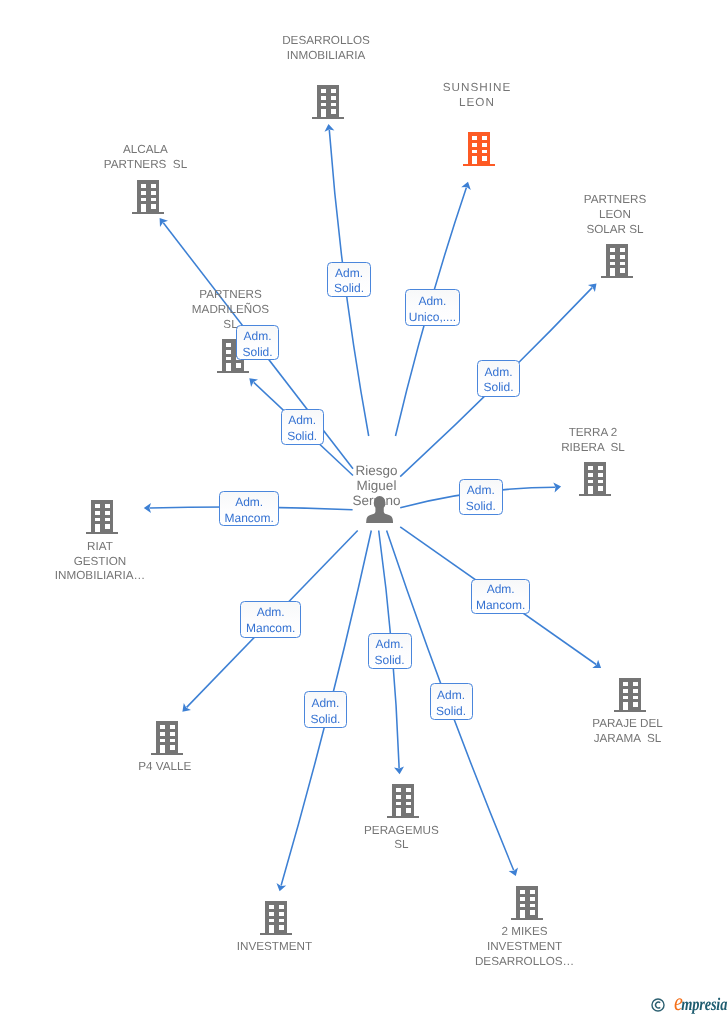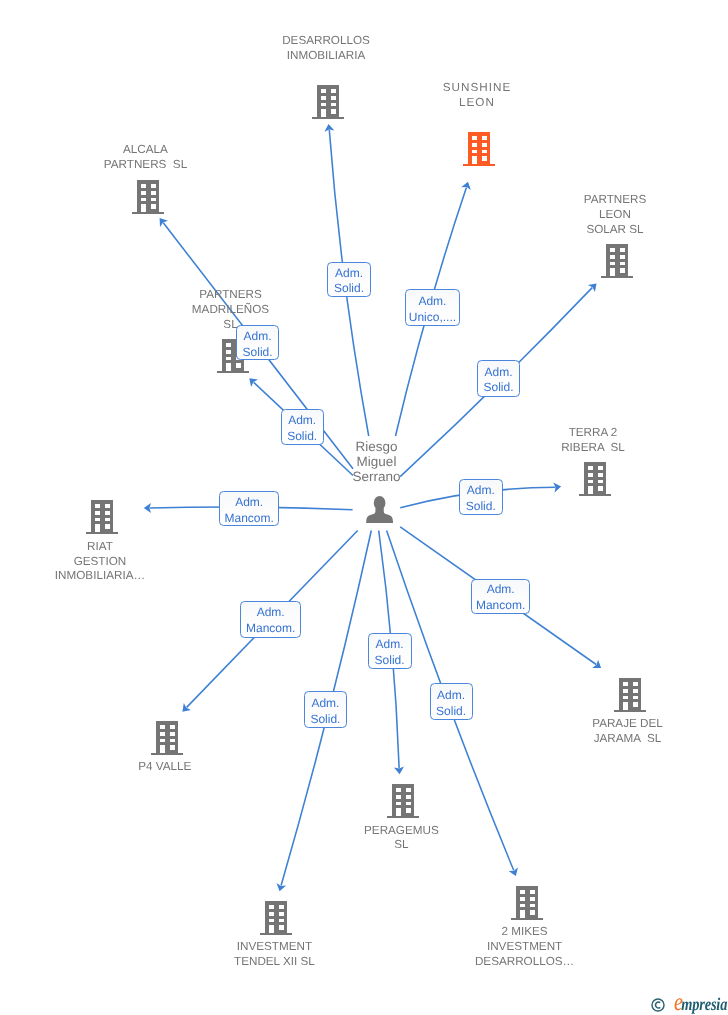--- a/index.html
+++ b/index.html
@@ -18,21 +18,21 @@
 
   .edge-label{position:absolute;border:1.35px solid #4a86dc;border-radius:4.5px;
       background:linear-gradient(180deg,#f7f8f9 0%,#fdfdfe 55%,#ffffff 100%);
       color:#3572d2;font-size:12px;text-align:center;box-sizing:border-box;
       display:flex;flex-direction:column;align-items:center;justify-content:center;
       white-space:nowrap;line-height:1;}
   .edge-label span{display:block;padding:2.9px 0 0.9px 0;}
 
   .hub{position:absolute;}
   .hub .hub-name{position:absolute;left:0;width:100%;text-align:center;
-      font-size:13.5px;line-height:15.2px;color:#757575;}
+      font-size:13.5px;line-height:15.2px;color:#757575;margin-top:24px;}
   .hub .person{position:absolute;}
 
   .footer{position:absolute;left:650px;top:996px;display:flex;align-items:flex-start;}
   .footer .copy-mark{display:block;margin-top:2px;margin-left:1px;}
   .footer .brand{font-family:"Liberation Serif",serif;font-style:italic;
       font-size:18px;line-height:16px;color:#1f5d70;letter-spacing:-0.2px;margin-left:8.5px;margin-top:-1px;white-space:nowrap;display:inline-block;transform:scaleX(0.80);transform-origin:left center;}
   .footer .brand-e{color:#f4701a;font-size:25px;font-weight:normal;letter-spacing:-2.2px;}
   .footer .brand-rest{font-weight:600;}
 </style>
 </head>
@@ -141,21 +141,21 @@
           <path fill="#757575" fill-rule="evenodd" d="M150 0 H854 V1005 H150 Z M266 134 H429 V262 H266 Z M586 134 H739 V262 H586 Z M266 339 H429 V470 H266 Z M586 339 H739 V470 H586 Z M266 556 H429 V668 H266 Z M586 556 H739 V668 H586 Z M266 751 H429 V1005 H266 Z M586 754 H739 V900 H586 Z"></path>
           <rect fill="#757575" x="0" y="995" width="1000" height="80" rx="6"></rect>
         </svg></div>
     <div class="caption" style="top:39.6px;left:-2.0px"><div>2 MIKES</div><div>INVESTMENT</div><div>DESARROLLOS…</div></div>
   </div>
   <div class="node" style="left:166.4px;top:900.8px;width:220px;">
     <div class="icon-wrap" style="left:94.0px"><svg class="bldg" viewBox="0 0 1000 1075" width="32.0" height="34.4" shape-rendering="crispEdges">
           <path fill="#757575" fill-rule="evenodd" d="M150 0 H854 V1005 H150 Z M266 134 H429 V262 H266 Z M586 134 H739 V262 H586 Z M266 339 H429 V470 H266 Z M586 339 H739 V470 H586 Z M266 556 H429 V668 H266 Z M586 556 H739 V668 H586 Z M266 751 H429 V1005 H266 Z M586 754 H739 V900 H586 Z"></path>
           <rect fill="#757575" x="0" y="995" width="1000" height="80" rx="6"></rect>
         </svg></div>
-    <div class="caption" style="top:39.6px;left:-2.0px"><div>INVESTMENT</div><div>TENDEL XII SL</div></div>
+    <div class="caption" style="top:39.6px;left:-2.0px"><div>INVESTMENT</div></div>
   </div>
 
   <div class="hub" style="left:266.5px;top:436px;width:220px;">
     <div class="hub-name" style="top:2.9px">
       <div>Riesgo</div>
       <div>Miguel</div>
       <div>Serrano</div>
     </div>
     <div class="person" style="left:99.5px;top:59.8px">
       <svg viewBox="0 0 268 272" width="27.2" height="27.0">

